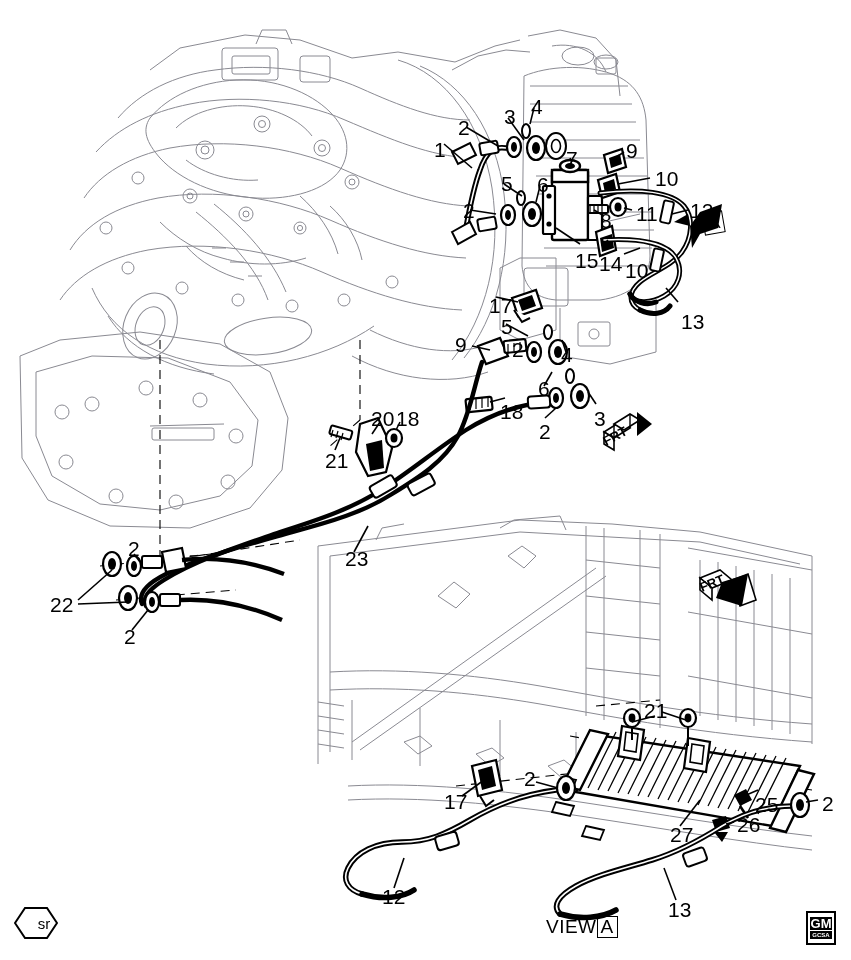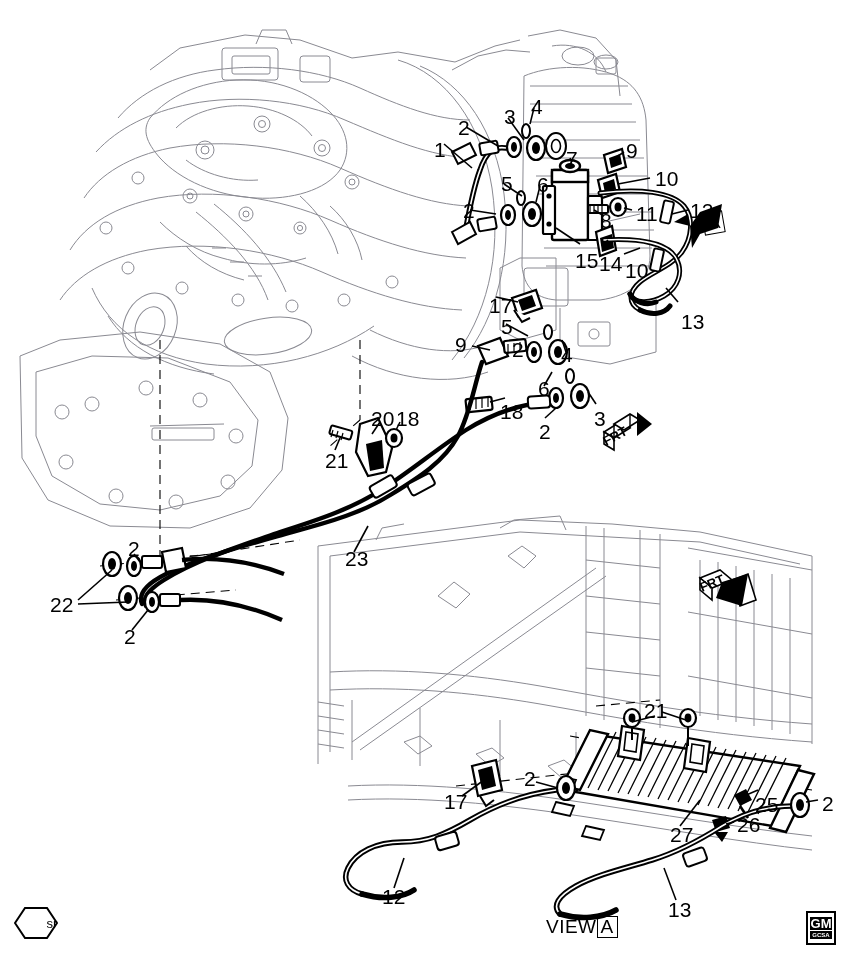--- a/index.html
+++ b/index.html
@@ -14,23 +14,23 @@
   .boxa{display:inline-block;border:1.6px solid #000;padding:0 3px;line-height:1.05;}
   svg{position:absolute;left:0;top:0;}
   .gm{position:absolute;left:806px;top:911px;width:30px;height:34px;
       border:2.5px solid #000;background:#fff;box-sizing:border-box;
       display:flex;flex-direction:column;align-items:center;justify-content:center;}
   .gm .g1{background:#000;color:#fff;font-size:13px;font-weight:700;line-height:13px;
           width:22px;text-align:center;letter-spacing:0px;font-family:"Liberation Sans",sans-serif;}
   .gm .g2{background:#000;color:#fff;font-size:6px;font-weight:700;line-height:8px;
           width:22px;text-align:center;margin-top:1px;font-family:"Liberation Sans",sans-serif;}
   .hex{position:absolute;left:14px;top:906px;width:44px;height:34px;}
-  .hex span{position:absolute;left:16px;top:0;width:44px;height:34px;
+  .hex span{position:absolute;left:8px;top:0;width:44px;height:34px;
             display:flex;align-items:center;justify-content:center;
-            font-size:13px;font-family:"Liberation Sans",sans-serif;}
+            font-size:15px;font-family:"Liberation Sans",sans-serif;}
 </style>
 </head>
 <body>
 
 <div id="sheet">
 
 
   <svg width="851" height="960" viewBox="0 0 851 960">
     <defs>
       <g id="clampGlyph">

